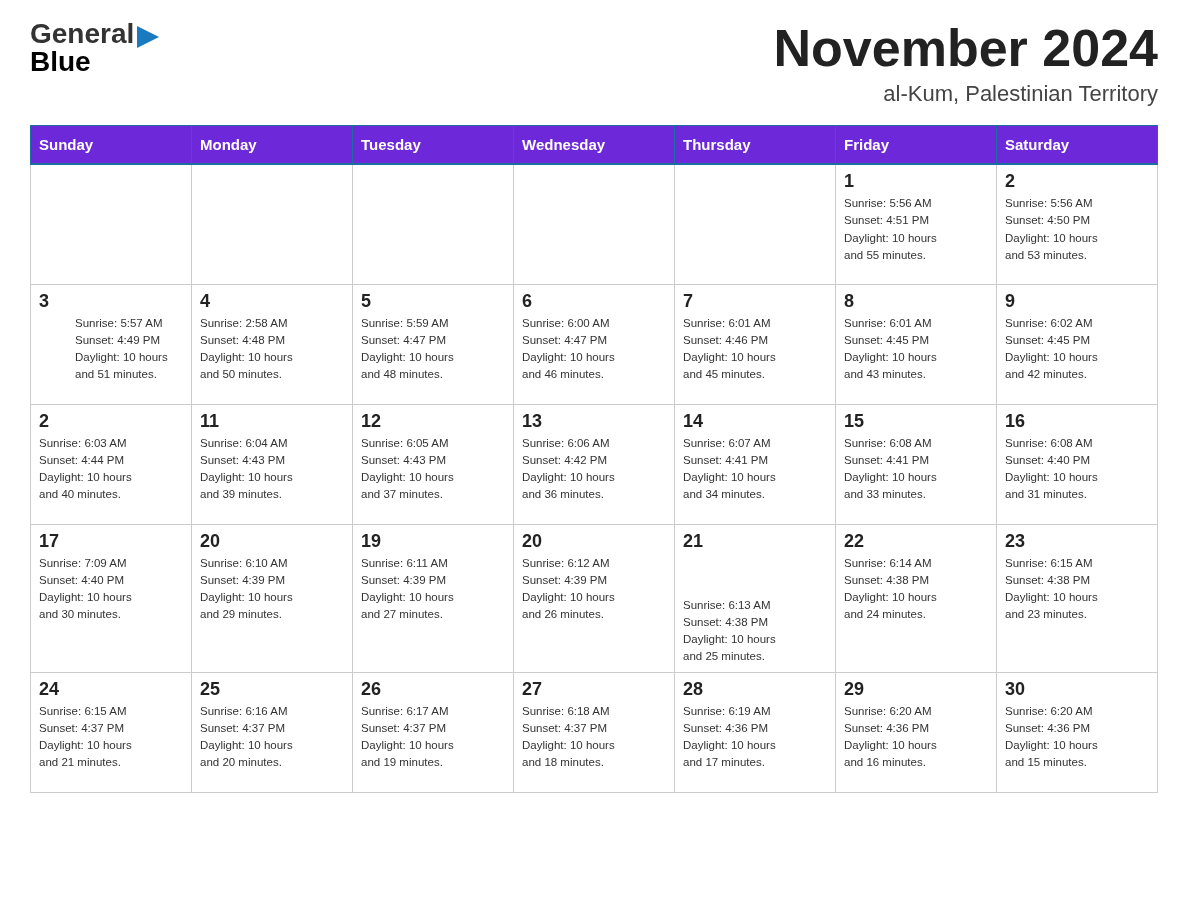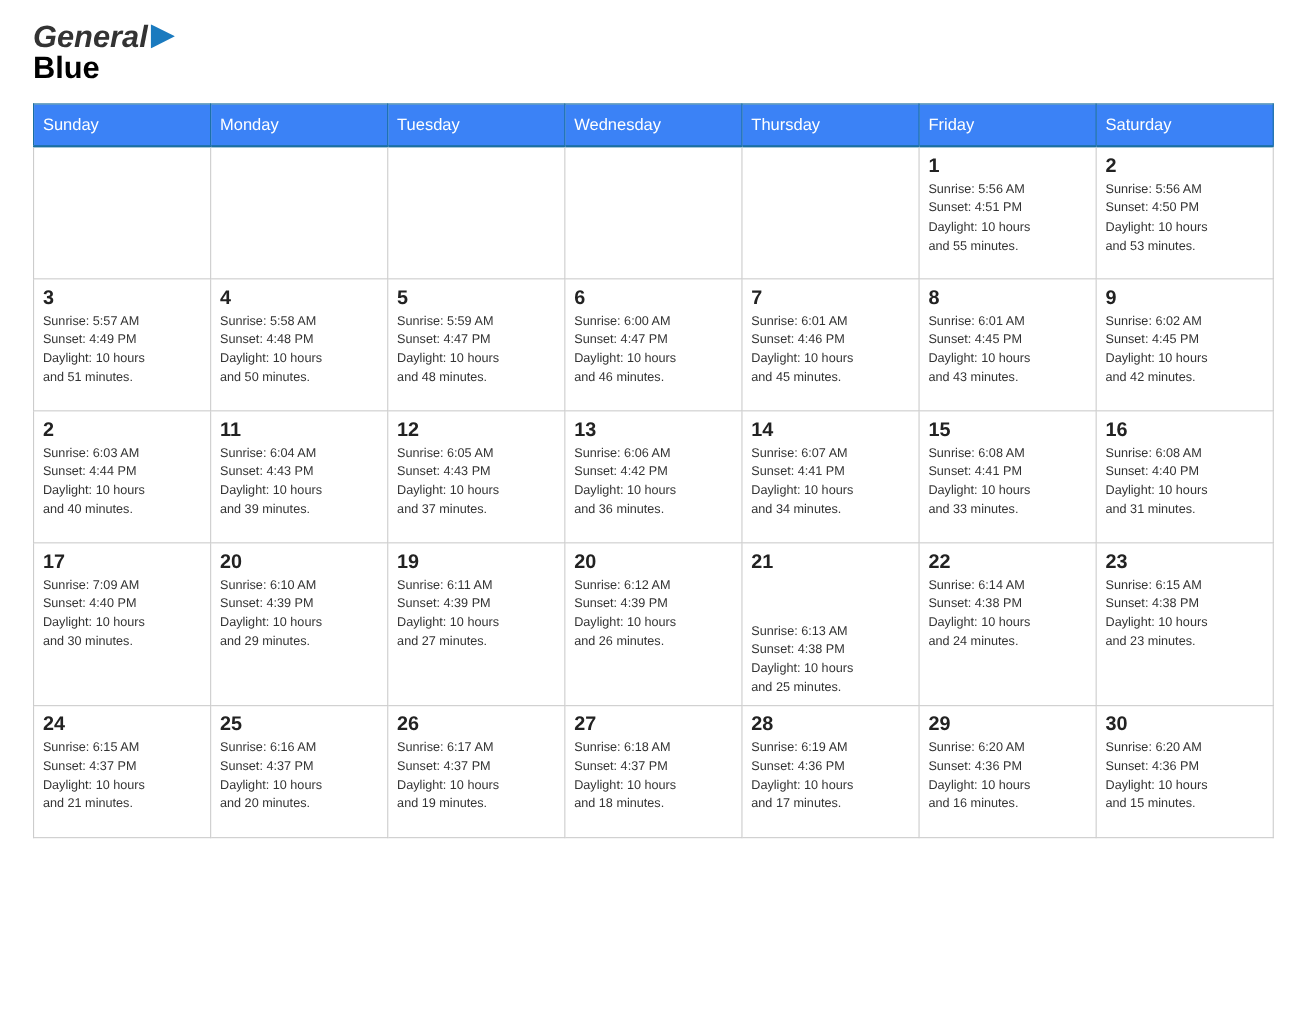--- a/index.html
+++ b/index.html
@@ -47,24 +47,24 @@
     .location-title {
       font-size: 22px;
       color: #444;
       margin-top: 4px;
     }
     .calendar {
       width: 100%;
       border-collapse: collapse;
     }
     .calendar thead tr th {
-      background: #3b82f6;
+      background: #6d28d9;
       color: #fff;
       font-size: 15px;
-      font-weight: normal;
+      font-weight: bold;
       padding: 10px 8px;
       text-align: left;
       border: 1px solid #1a6fa0;
     }
     .calendar tbody tr td {
       border: 1px solid #ccc;
       vertical-align: top;
       padding: 6px 8px;
       width: calc(100% / 7);
       min-height: 110px;
@@ -90,29 +90,31 @@
     }
     .empty-cell {
       background: #f9f9f9;
     }
   </style>
 </head>
 <body>
 
 <div class="header">
   <div class="logo">
-    <div style="display:flex;align-items:flex-start;font-style:italic;">
+    <div style="display:flex;align-items:flex-end;">
       <span class="logo-general">General</span>
       <svg width="22" height="22" viewBox="0 0 22 22" style="margin-left:3px;margin-top:2px;">
         <polygon points="0,0 22,11 0,22" fill="#1a7abf"></polygon>
       </svg>
     </div>
     <span class="logo-blue">Blue</span>
   </div>
   <div class="title-area">
+    <div class="month-title">November 2024</div>
+    <div class="location-title">al-Kum, Palestinian Territory</div>
   </div>
 </div>
 
 <table class="calendar">
   <thead>
     <tr>
 
     <th>Sunday</th>
         <th>Monday</th>
         <th>Tuesday</th>
@@ -140,28 +142,28 @@
           <div class="day-number">2</div>
           <div class="day-info" style="white-space: pre-line;">Sunrise: 5:56 AM
 Sunset: 4:50 PM
 Daylight: 10 hours
 and 53 minutes.</div>
         </td>
       </tr>
       <tr>
         <td>
           <div class="day-number">3</div>
-          <div class="day-info" style="white-space: pre-line;">Sunrise: 5:57 AM
+          <div class="day-info" style="white-space: pre-line; margin-left: 36px;">Sunrise: 5:57 AM
 Sunset: 4:49 PM
 Daylight: 10 hours
 and 51 minutes.</div>
         </td>
         <td>
           <div class="day-number">4</div>
-          <div class="day-info" style="white-space: pre-line;">Sunrise: 5:58 AM
+          <div class="day-info" style="white-space: pre-line;">Sunrise: 2:58 AM
 Sunset: 4:48 PM
 Daylight: 10 hours
 and 50 minutes.</div>
         </td>
         <td>
           <div class="day-number">5</div>
           <div class="day-info" style="white-space: pre-line;">Sunrise: 5:59 AM
 Sunset: 4:47 PM
 Daylight: 10 hours
 and 48 minutes.</div>

